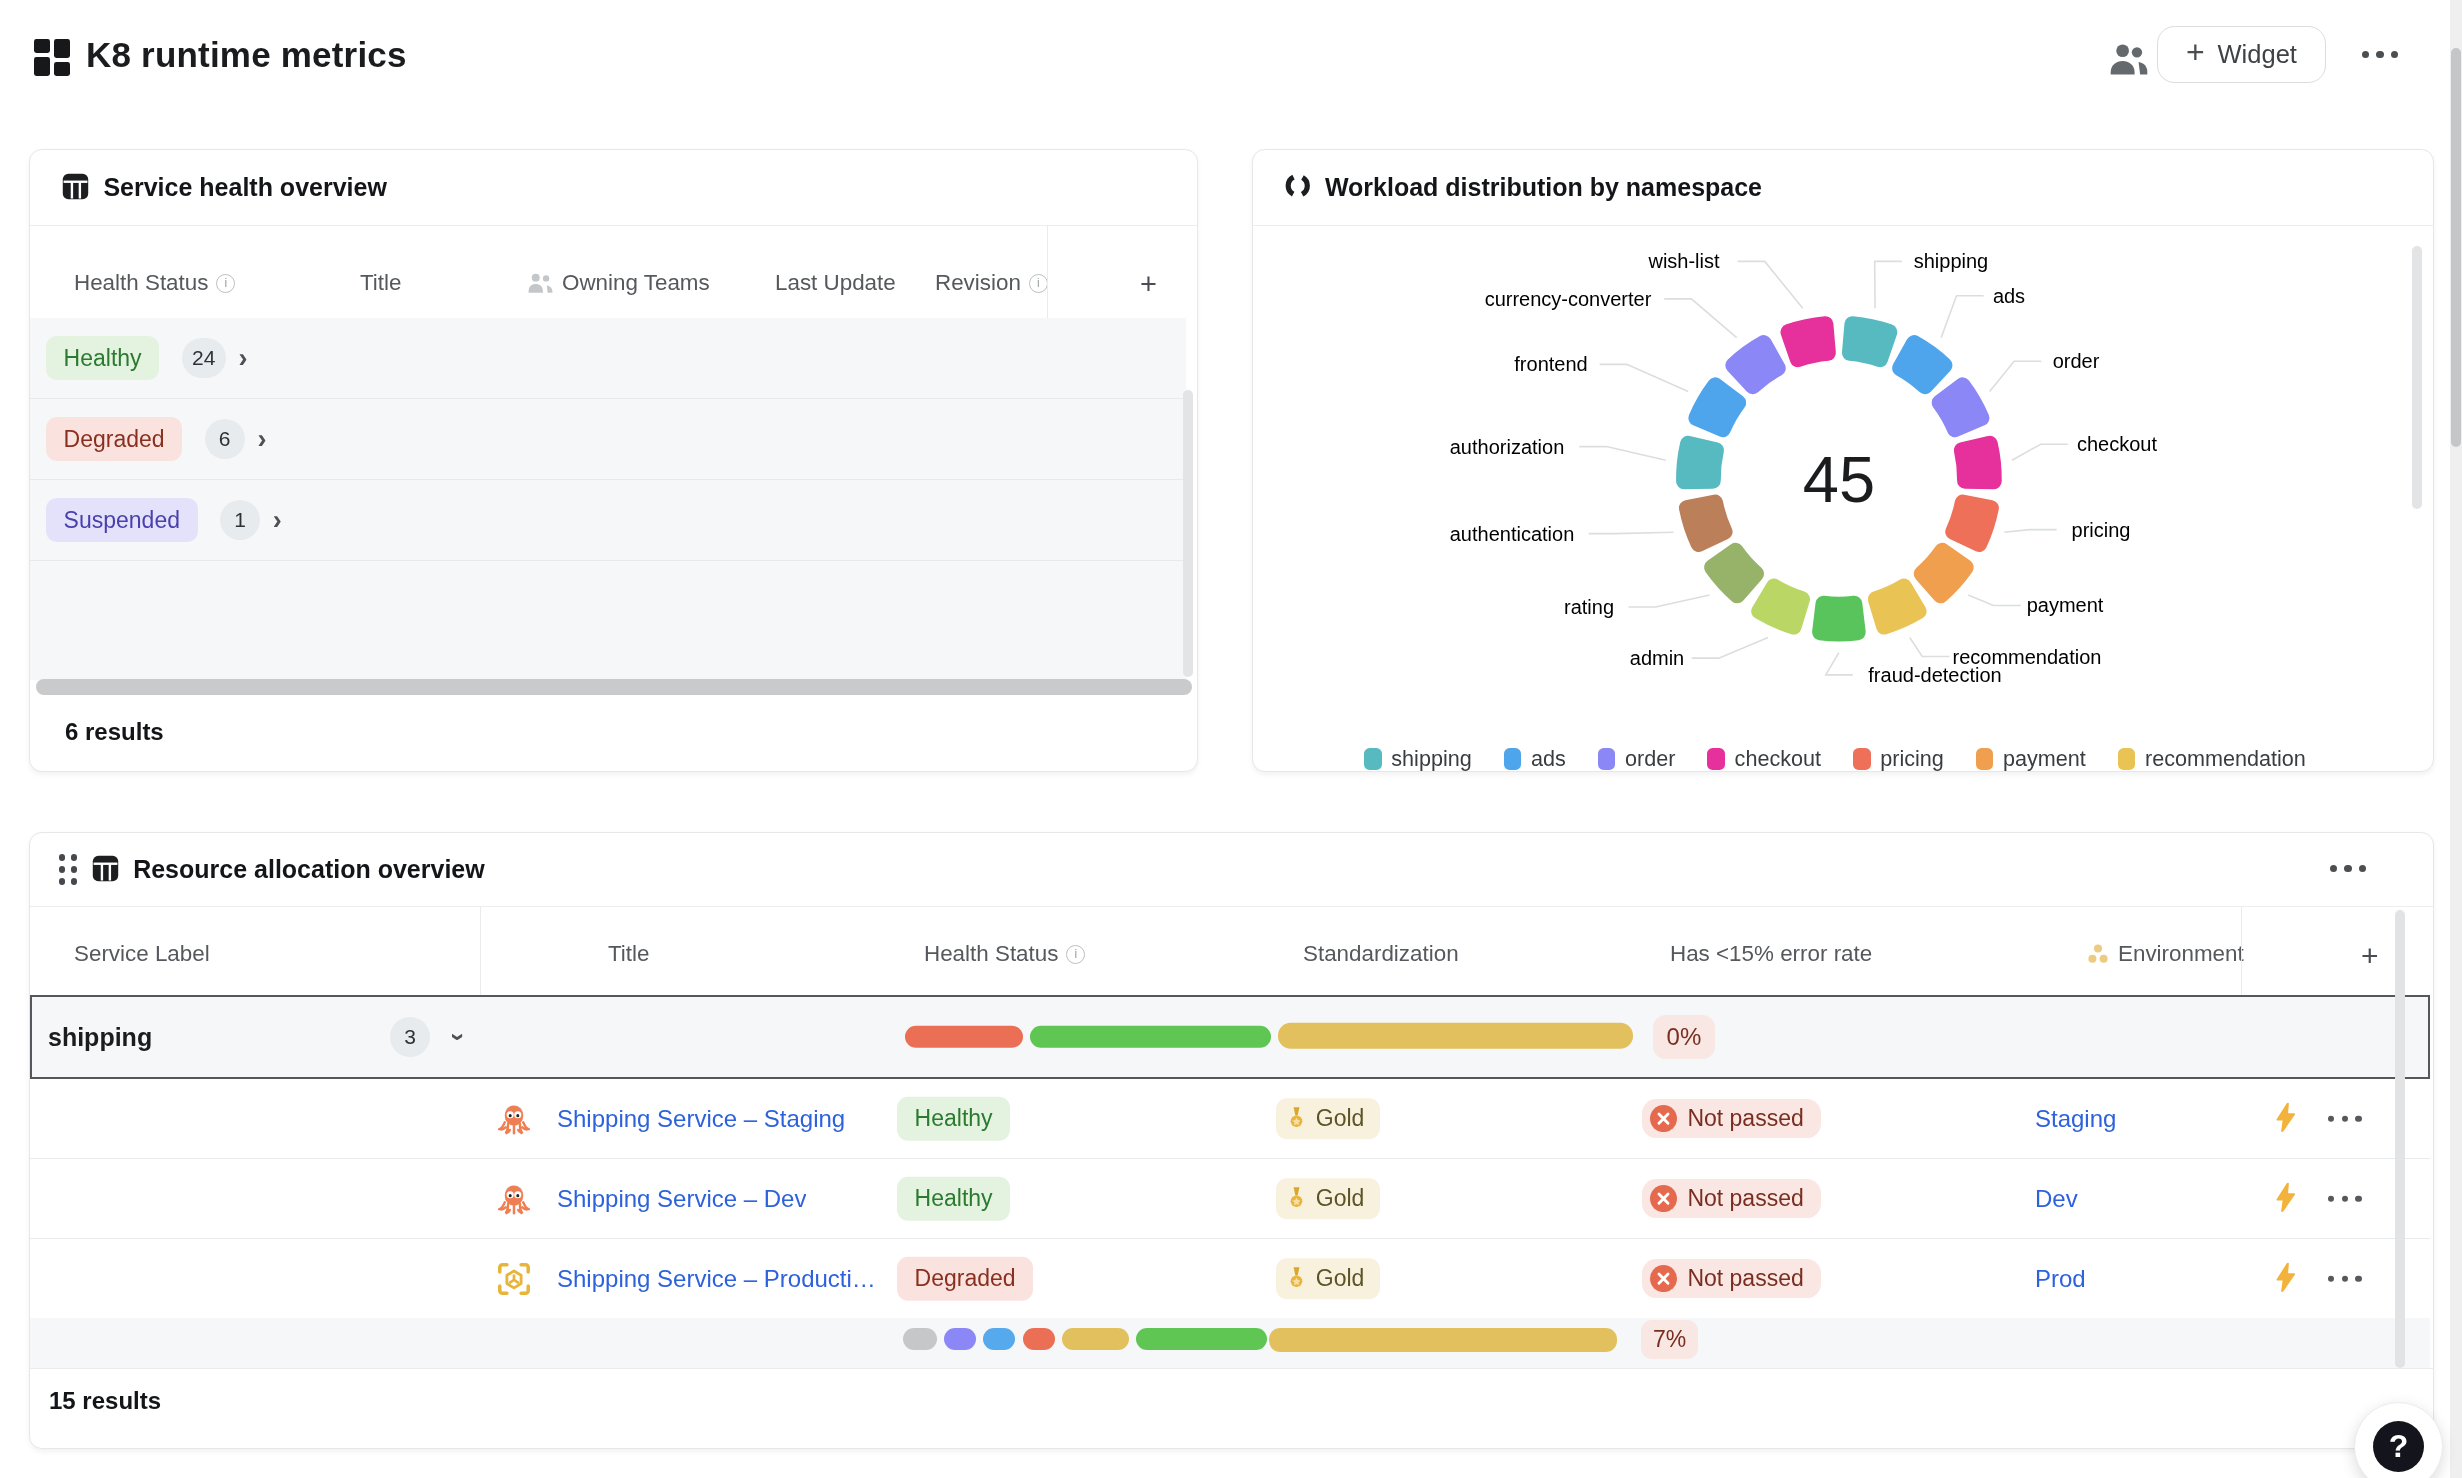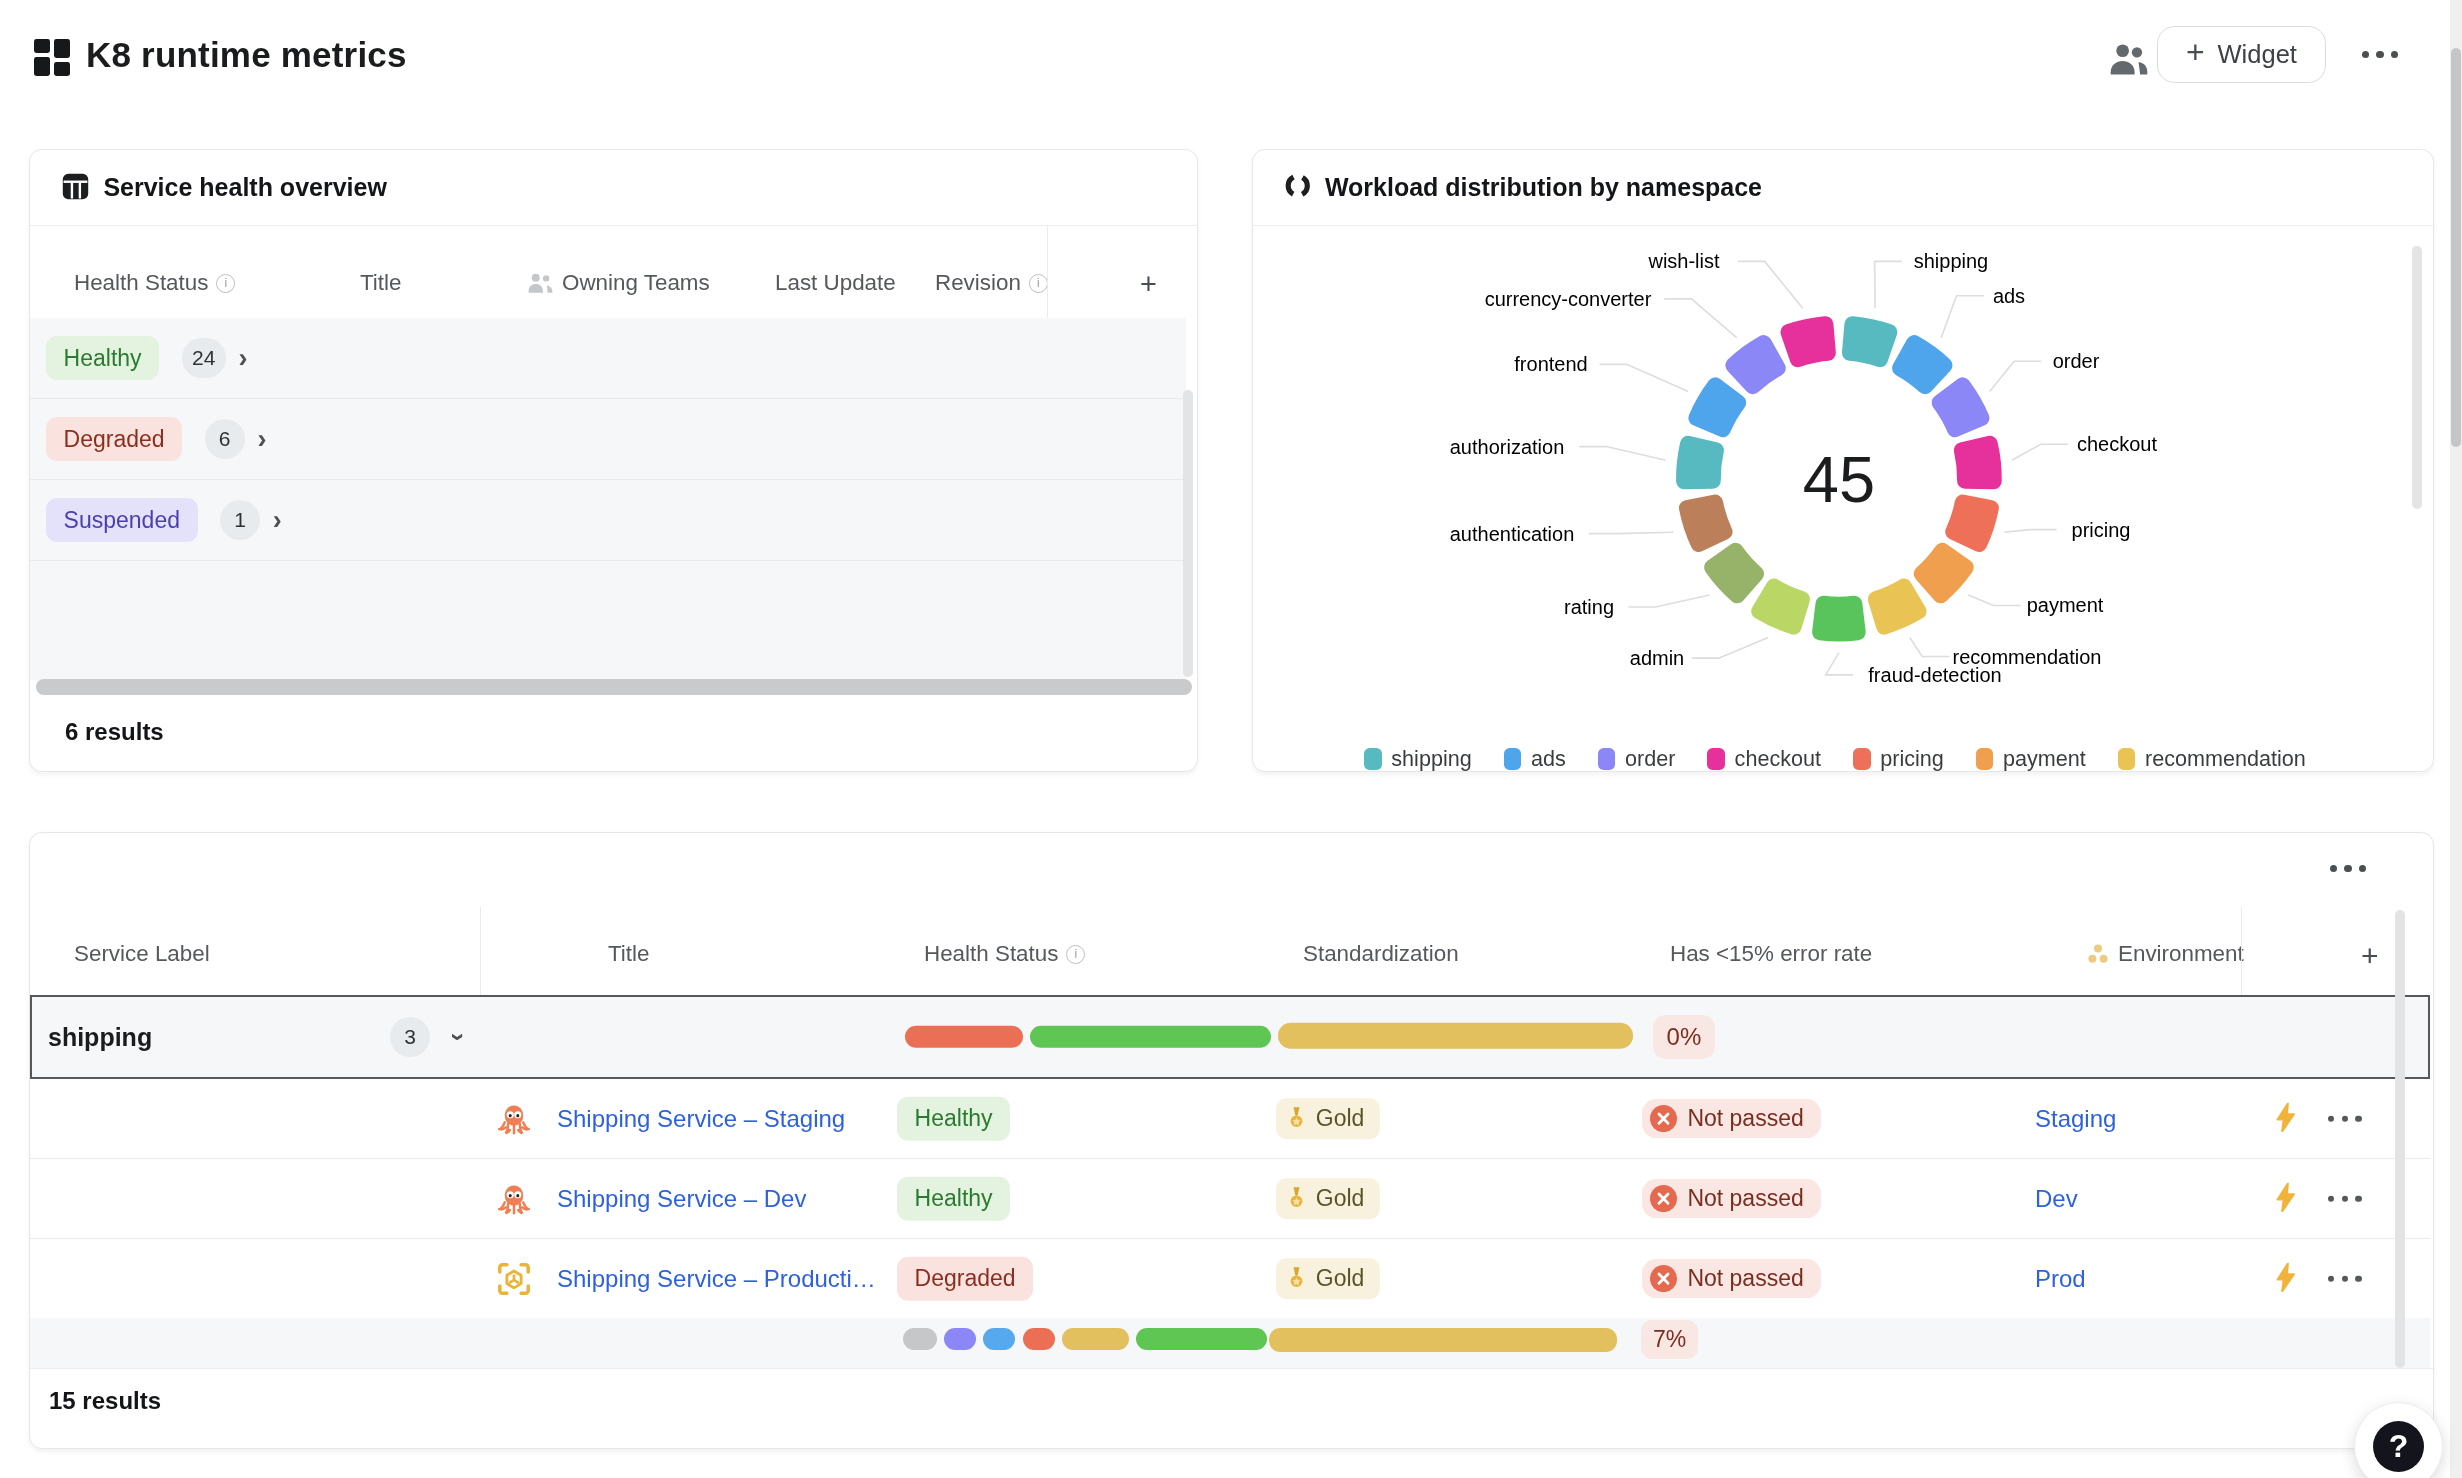--- a/index.html
+++ b/index.html
@@ -300,20 +300,38 @@
       </span>
       <span class="lg-item">
         <span class="lg-swatch" style="background: rgb(233, 196, 85);"></span>
         <span class="lg-label">recommendation</span>
       </span>
     </div>
   <div id="vsb2"></div>
 </div>
 
 <div id="card-resource" class="card">
+  <div class="card-header">
+    <span class="drag-handle">
+        <i></i>
+        <i></i>
+        <i></i>
+        <i></i>
+        <i></i>
+        <i></i>
+      </span>
+    <span>
+      <svg width="27" height="27" viewBox="0 0 34 34">
+          <rect x="1" y="1" width="32" height="32" rx="7" fill="#1d1e20"></rect>
+          <path d="M2 11h30" stroke="#fff" stroke-width="3"></path>
+          <path d="M12.5 11v21M22.5 11v21" stroke="#fff" stroke-width="3"></path>
+        </svg>
+    </span>
+    <span class="card-title">Resource allocation overview</span>
+  </div>
   <span id="res-menu" class="dots3">
       <i></i>
       <i></i>
       <i></i>
     </span>
 
   <div id="colrow3">
     <div class="colhead" style="left:16px; top:34px;">
         <span>Service Label</span>
       </div>

